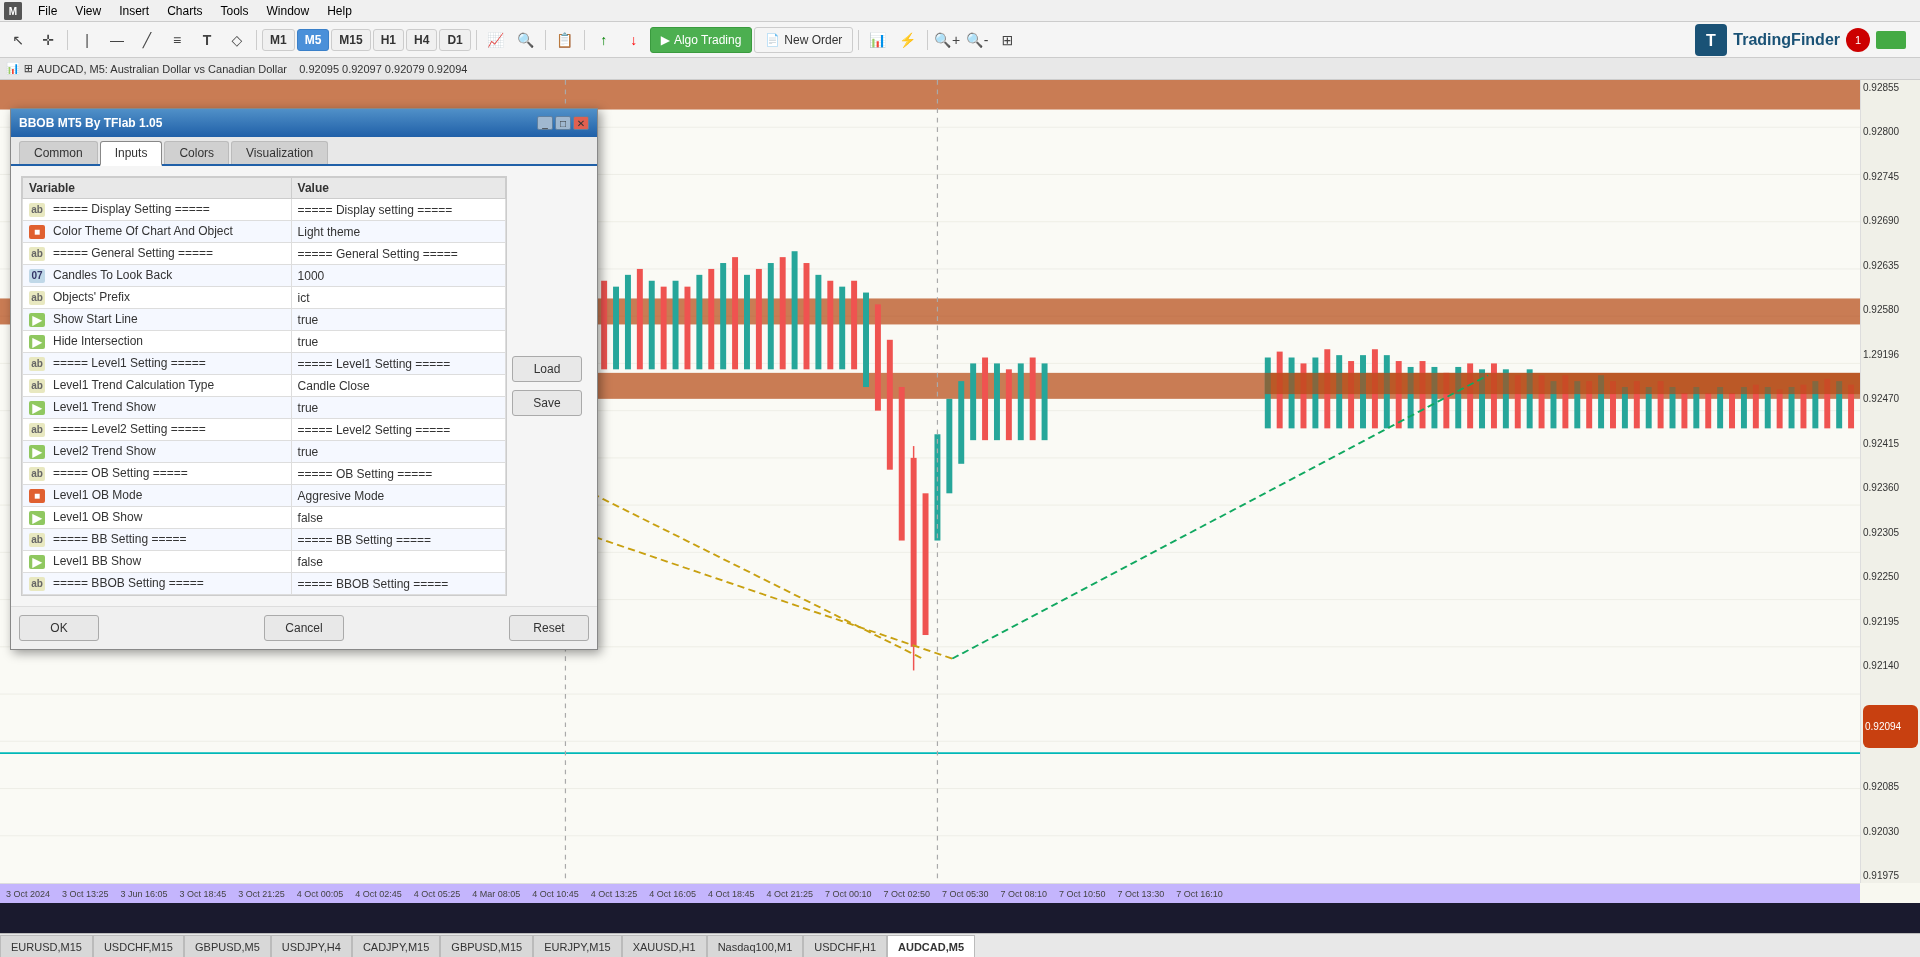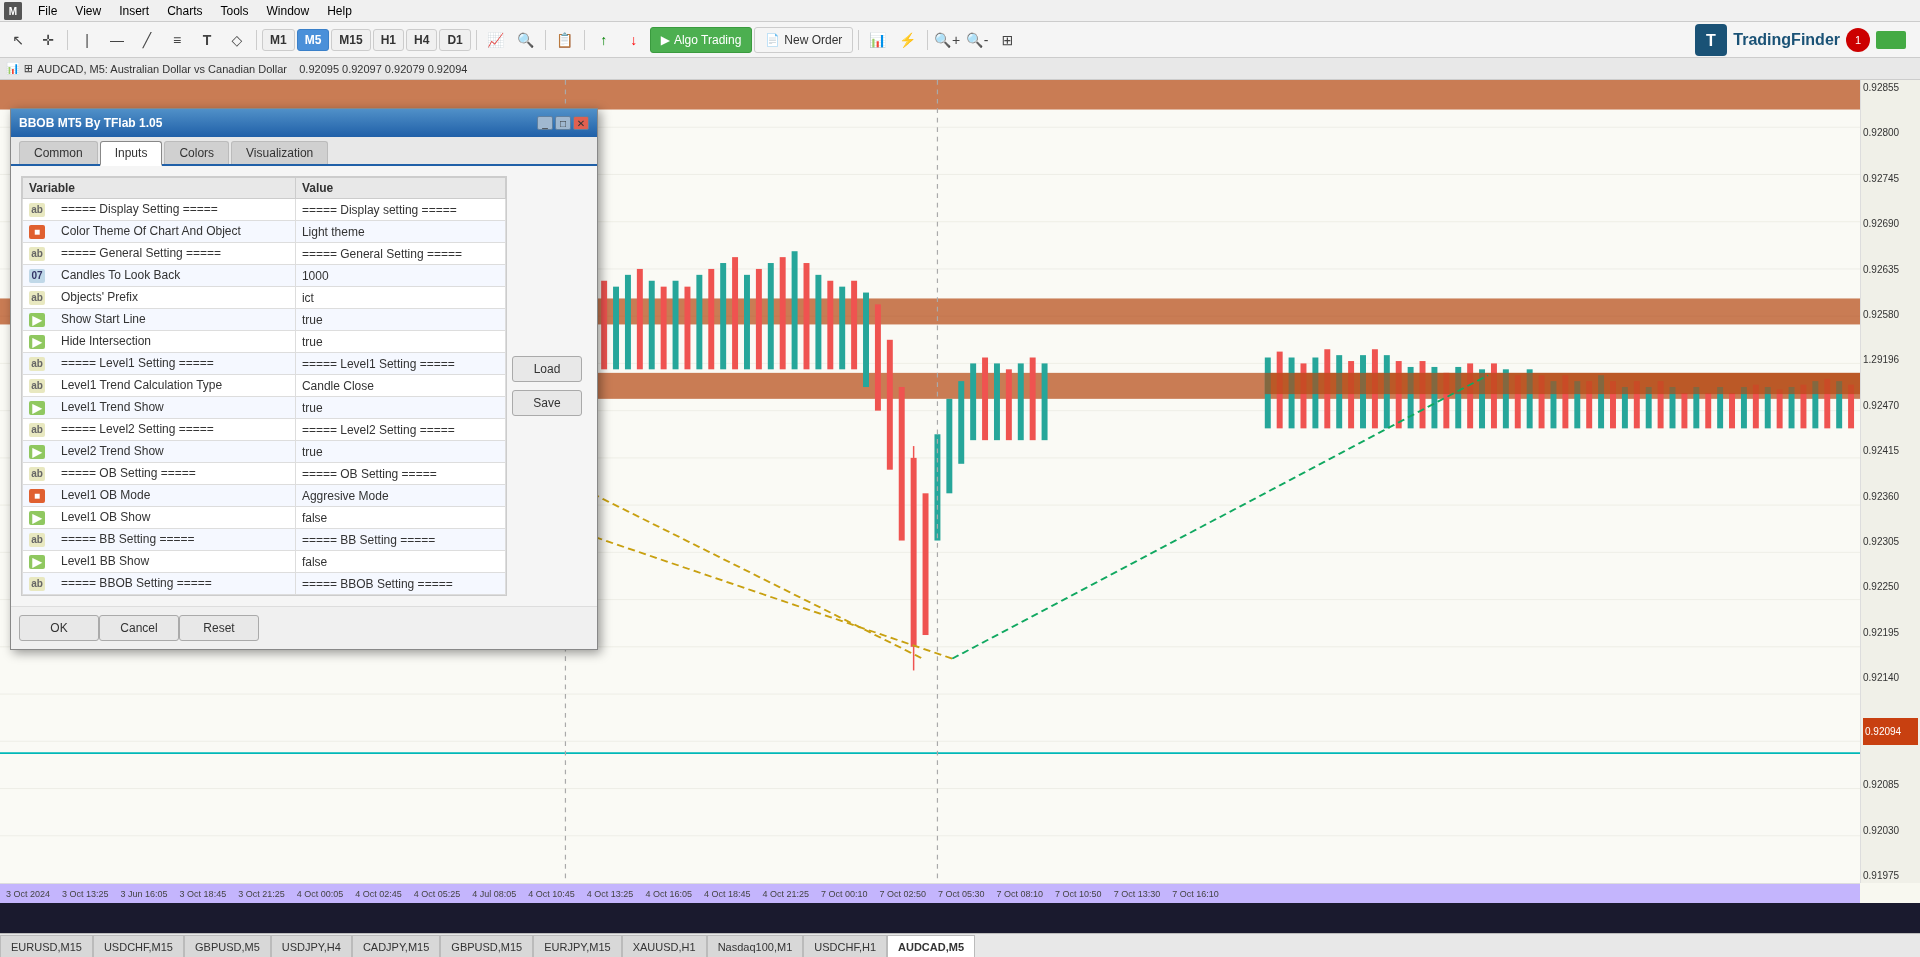--- a/index.html
+++ b/index.html
@@ -302,35 +302,35 @@
       padding: 3px 6px;
       height: 22px;
       color: #333;
     }
     .params-table tr:nth-child(even) td { background: #f5f8ff; }
 
     .var-icon {
       display: inline-block;
       width: 16px; height: 14px;
       border-radius: 2px;
-      margin-right: 16px;
+      margin-right: 8px;
       font-size: 10px;
       font-weight: bold;
       text-align: center;
       line-height: 14px;
       vertical-align: middle;
     }
     .icon-ab { background: #e8e8c0; color: #666; }
     .icon-01 { background: #c0d8e8; color: #336; }
     .icon-arrow { background: #90c860; color: white; font-size: 12px; }
     .icon-color { background: #e06030; color: white; }
 
     .dialog-buttons {
       display: flex;
-      justify-content: flex-start;
+      justify-content: space-between;
       gap: 0;
       padding: 8px;
       background: #f0f0f0;
       border-top: 1px solid #ddd;
     }
     .dialog-btn {
       width: 80px;
       height: 26px;
       background: #e8e8e8;
       border: 1px solid #aaa;
@@ -653,36 +653,36 @@
     <span>0.92635</span>
     <span>0.92580</span>
     <span>1.29196</span>
     <span>0.92470</span>
     <span>0.92415</span>
     <span>0.92360</span>
     <span>0.92305</span>
     <span>0.92250</span>
     <span>0.92195</span>
     <span>0.92140</span>
-    <span style="background:#c84010;color:white;padding:8px 2px;">0.92094</span>
+    <span style="background:#c84010;color:white;padding:16px 2px;border-radius:6px;">0.92094</span>
     <span>0.92085</span>
     <span>0.92030</span>
     <span>0.91975</span>
   </div>
 
   <div class="chart-time-axis">
     <span class="time-label">3 Oct 2024</span>
     <span class="time-label">3 Oct 13:25</span>
     <span class="time-label">3 Jun 16:05</span>
     <span class="time-label">3 Oct 18:45</span>
     <span class="time-label">3 Oct 21:25</span>
     <span class="time-label">4 Oct 00:05</span>
     <span class="time-label">4 Oct 02:45</span>
     <span class="time-label">4 Oct 05:25</span>
-    <span class="time-label">4 Jul 08:05</span>
+    <span class="time-label">4 Mar 08:05</span>
     <span class="time-label">4 Oct 10:45</span>
     <span class="time-label">4 Oct 13:25</span>
     <span class="time-label">4 Oct 16:05</span>
     <span class="time-label">4 Oct 18:45</span>
     <span class="time-label">4 Oct 21:25</span>
     <span class="time-label">7 Oct 00:10</span>
     <span class="time-label">7 Oct 02:50</span>
     <span class="time-label">7 Oct 05:30</span>
     <span class="time-label">7 Oct 08:10</span>
     <span class="time-label">7 Oct 10:50</span>

